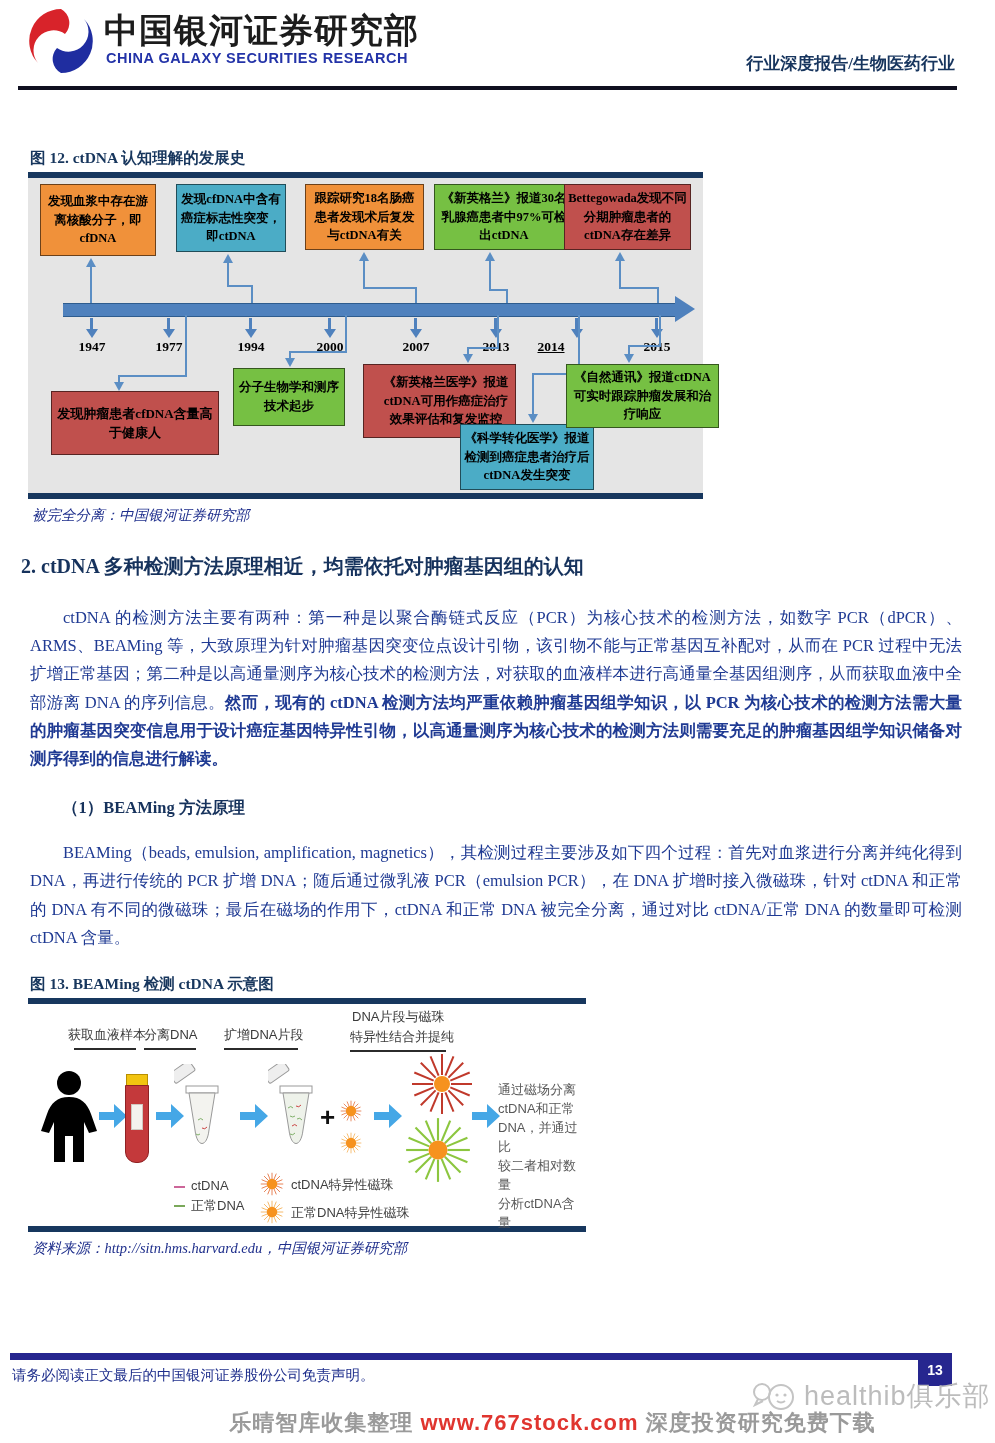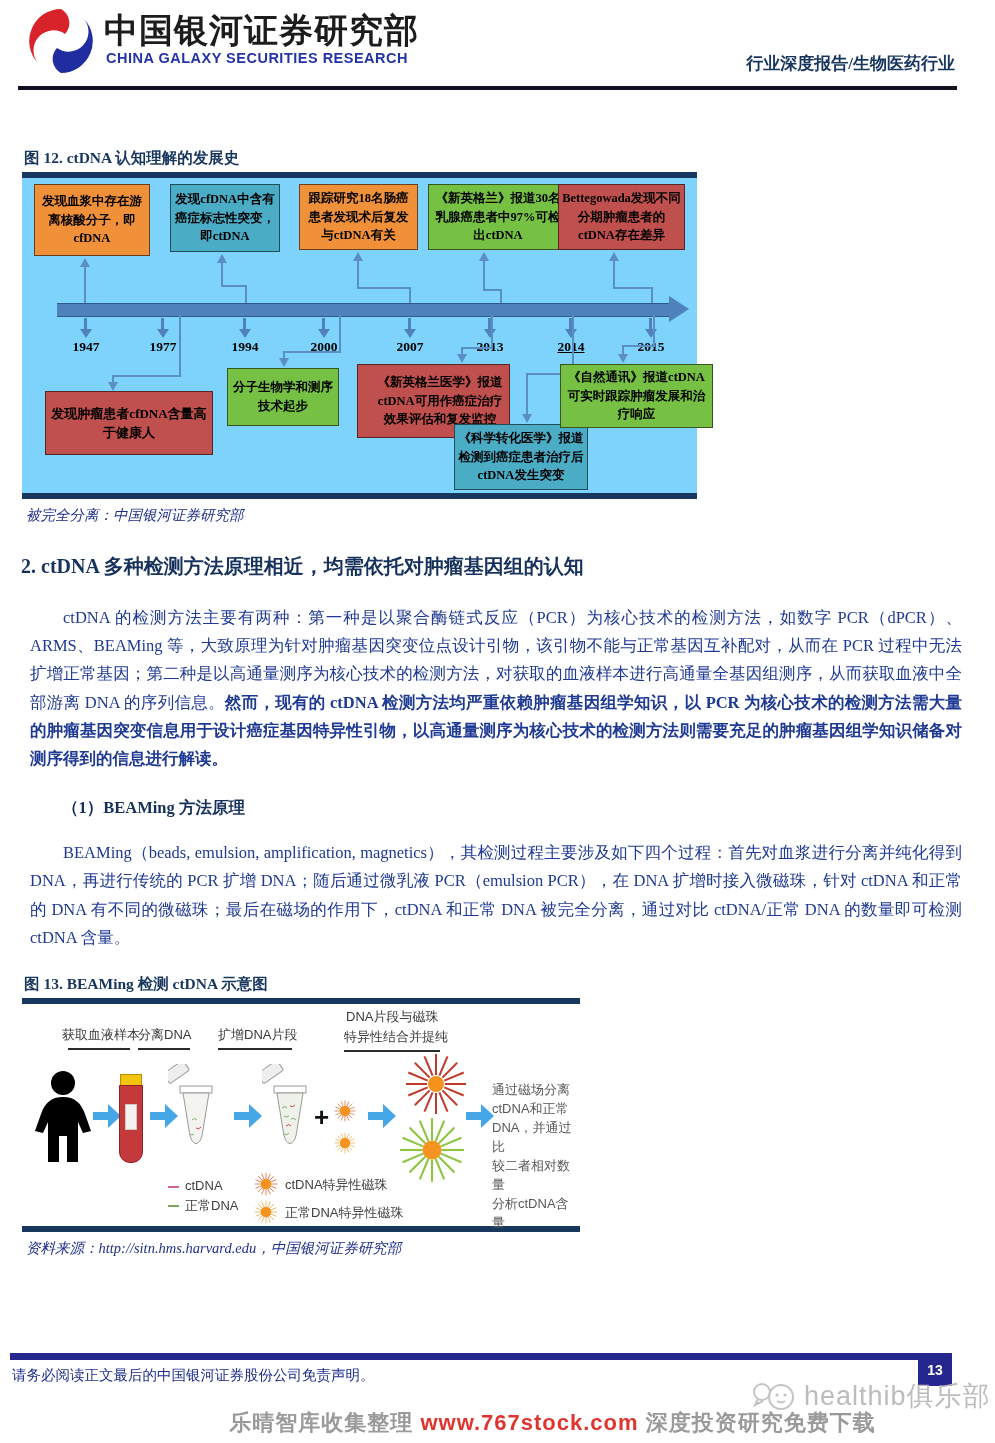--- a/index.html
+++ b/index.html
@@ -10,27 +10,27 @@
   .hdr{position:relative;height:92px;}
   .hdr-rule{position:absolute;left:18px;right:38px;top:86px;height:4px;background:#101020;}
   .logo{position:absolute;left:28px;top:8px;width:66px;height:66px;}
   .brand-cn{position:absolute;left:104px;top:8px;font-size:34px;font-weight:bold;color:#1c1c1c;
             font-family:"Liberation Sans",sans-serif;letter-spacing:1px;}
   .brand-en{position:absolute;left:106px;top:50px;font-size:14.5px;font-weight:bold;color:#2333a8;
             font-family:"Liberation Sans",sans-serif;letter-spacing:.5px;}
   .hdr-right{position:absolute;right:40px;top:52px;font-size:17px;font-weight:bold;color:#17355e;}
 
   
-  .figure{margin-left:22px;}
+  .figure{margin-left:28px;}
   .fig-title{font-size:15.5px;font-weight:bold;color:#17365d;padding:2px 0 3px 2px;}
   .fig-bar{height:6px;background:#17375e;}
   .fig-source{font-size:14.5px;font-style:italic;color:#1f2f8c;padding:7px 0 0 4px;}
 
   
-  .d12{position:relative;width:675px;height:315px;background:#7dd3fc;}
+  .d12{position:relative;width:675px;height:315px;background:#e5e5e5;}
   .tbox{position:absolute;display:flex;align-items:center;justify-content:center;text-align:center;
         font-size:12.5px;font-weight:bold;color:#000;line-height:1.5;padding:2px 3px;
         border:1px solid rgba(0,0,0,.55);box-sizing:border-box;}
   .c-orange{background:#f0913a;} .c-blue{background:#4bacc6;}
   .c-green{background:#76c043;} .c-red{background:#c0504d;}
   .tl-bar{position:absolute;left:35px;top:125px;width:612px;height:12px;background:#4f81bd;
           border-top:1px solid #2e5c8e;border-bottom:1px solid #2e5c8e;}
   .tl-head{position:absolute;left:647px;top:118px;width:0;height:0;
            border-left:20px solid #4f81bd;border-top:13px solid transparent;border-bottom:13px solid transparent;}
   .tick-stem{position:absolute;width:3px;height:11px;top:140px;background:#4f81bd;}
@@ -149,21 +149,21 @@
         <div class="tick-tri" style="left:543px;"></div>
       <div class="tick-stem" style="left:627px;"></div>
         <div class="tick-tri" style="left:623px;"></div>
 
       <div class="year" style="left:34px;">1947</div>
       <div class="year" style="left:111px;">1977</div>
       <div class="year" style="left:193px;">1994</div>
       <div class="year" style="left:272px;">2000</div>
       <div class="year" style="left:358px;">2007</div>
       <div class="year" style="left:438px;">2013</div>
-      <div class="year" style="left:519px;text-decoration:underline;">2014</div>
+      <div class="year" style="left:493px;text-decoration:underline;">2014</div>
       <div class="year" style="left:599px;">2015</div>
 
       <div class="tri-up" style="left:58px;top:80px;"></div>
       <div class="vline" style="left:62px;top:88px;height:37px;"></div>
 
       <div class="tri-up" style="left:195px;top:76px;"></div>
       <div class="vline" style="left:199px;top:84px;height:24px;"></div>
       <div class="hline" style="left:199px;top:107px;width:26px;"></div>
       <div class="vline" style="left:223px;top:107px;height:18px;"></div>
 

